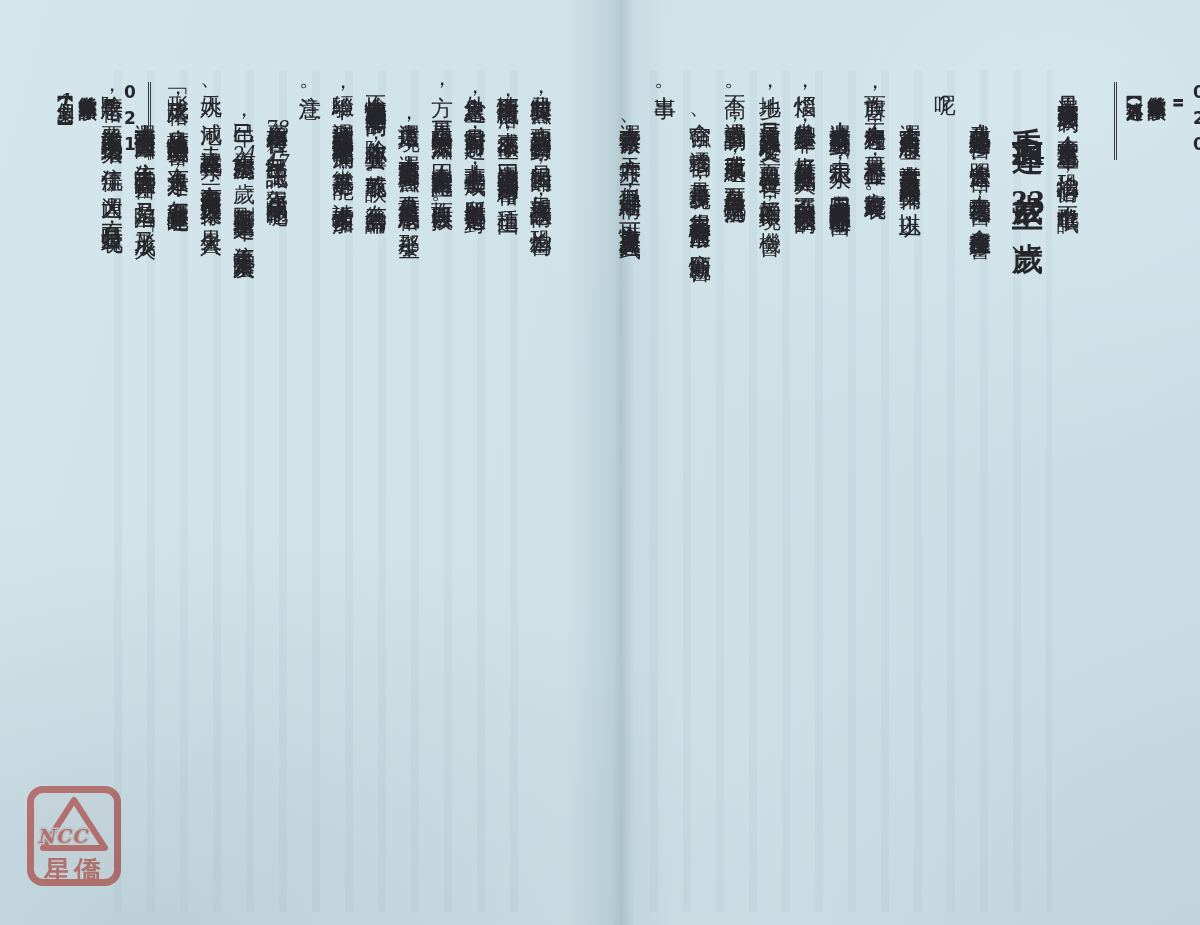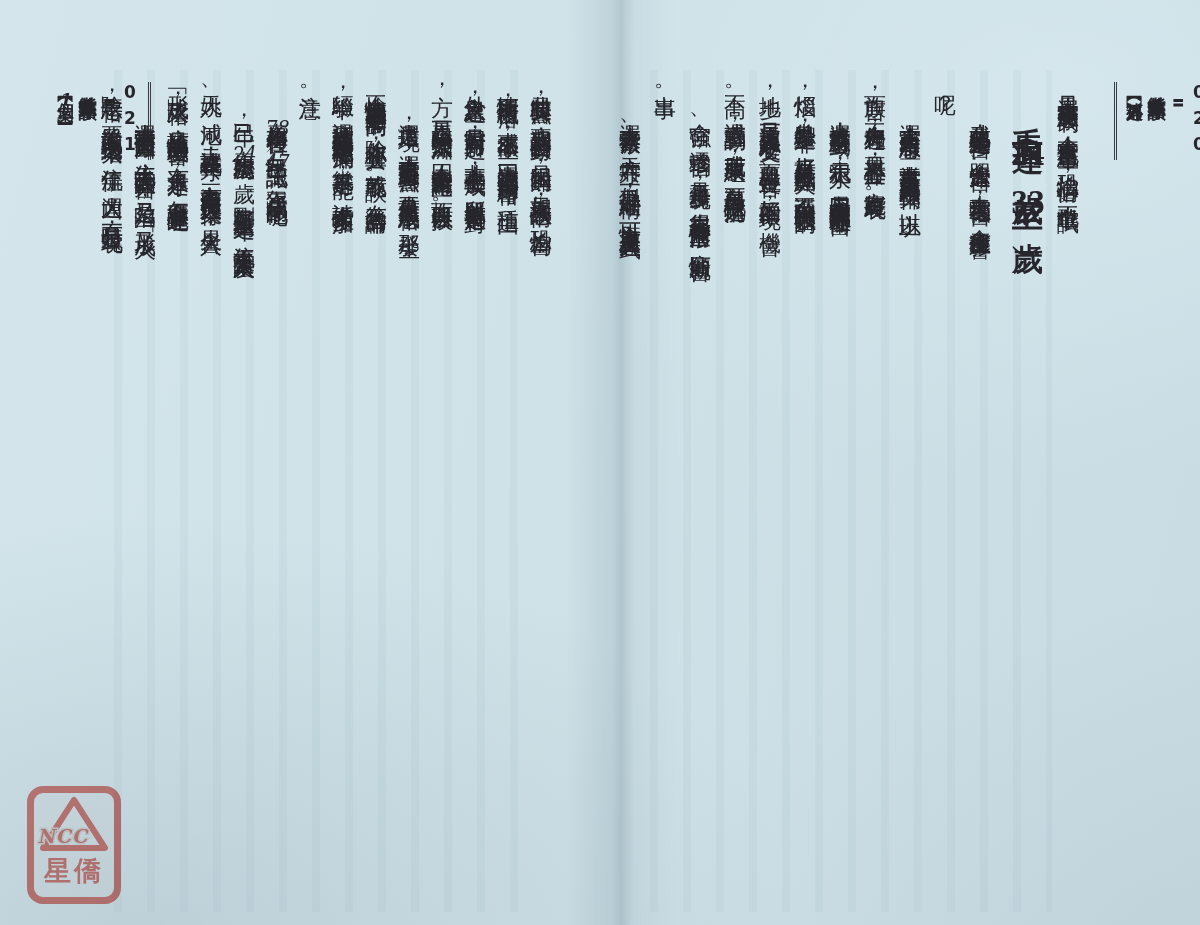--- a/index.html
+++ b/index.html
@@ -59,21 +59,21 @@
   .vcol.indent { padding-top:28px; }
   .vcol.heading {
     font-size:31px; font-weight:bold; line-height:40px;
     letter-spacing:9px; padding-top:24px; margin-left:10px; margin-right:3px;
   }
   .tcy { text-combine-upright:all; font-style:italic; }
   .heading .tcy { font-style:normal; letter-spacing:0; }
 
   
   .stamp {
-    position:absolute; left:27px; top:786px; width:94px; height:118px;
+    position:absolute; left:27px; top:786px; width:94px; height:100px;
     border:7px solid #e4756d; border-radius:16px;
     opacity:0.88; mix-blend-mode:multiply; box-sizing:border-box;
     background:rgba(248,234,230,0.25);
   }
   .stamp svg { position:absolute; left:0; top:0; width:80px; height:96px; overflow:visible; }
 </style>
 </head>
 <body>
 
 <div class="spread">

